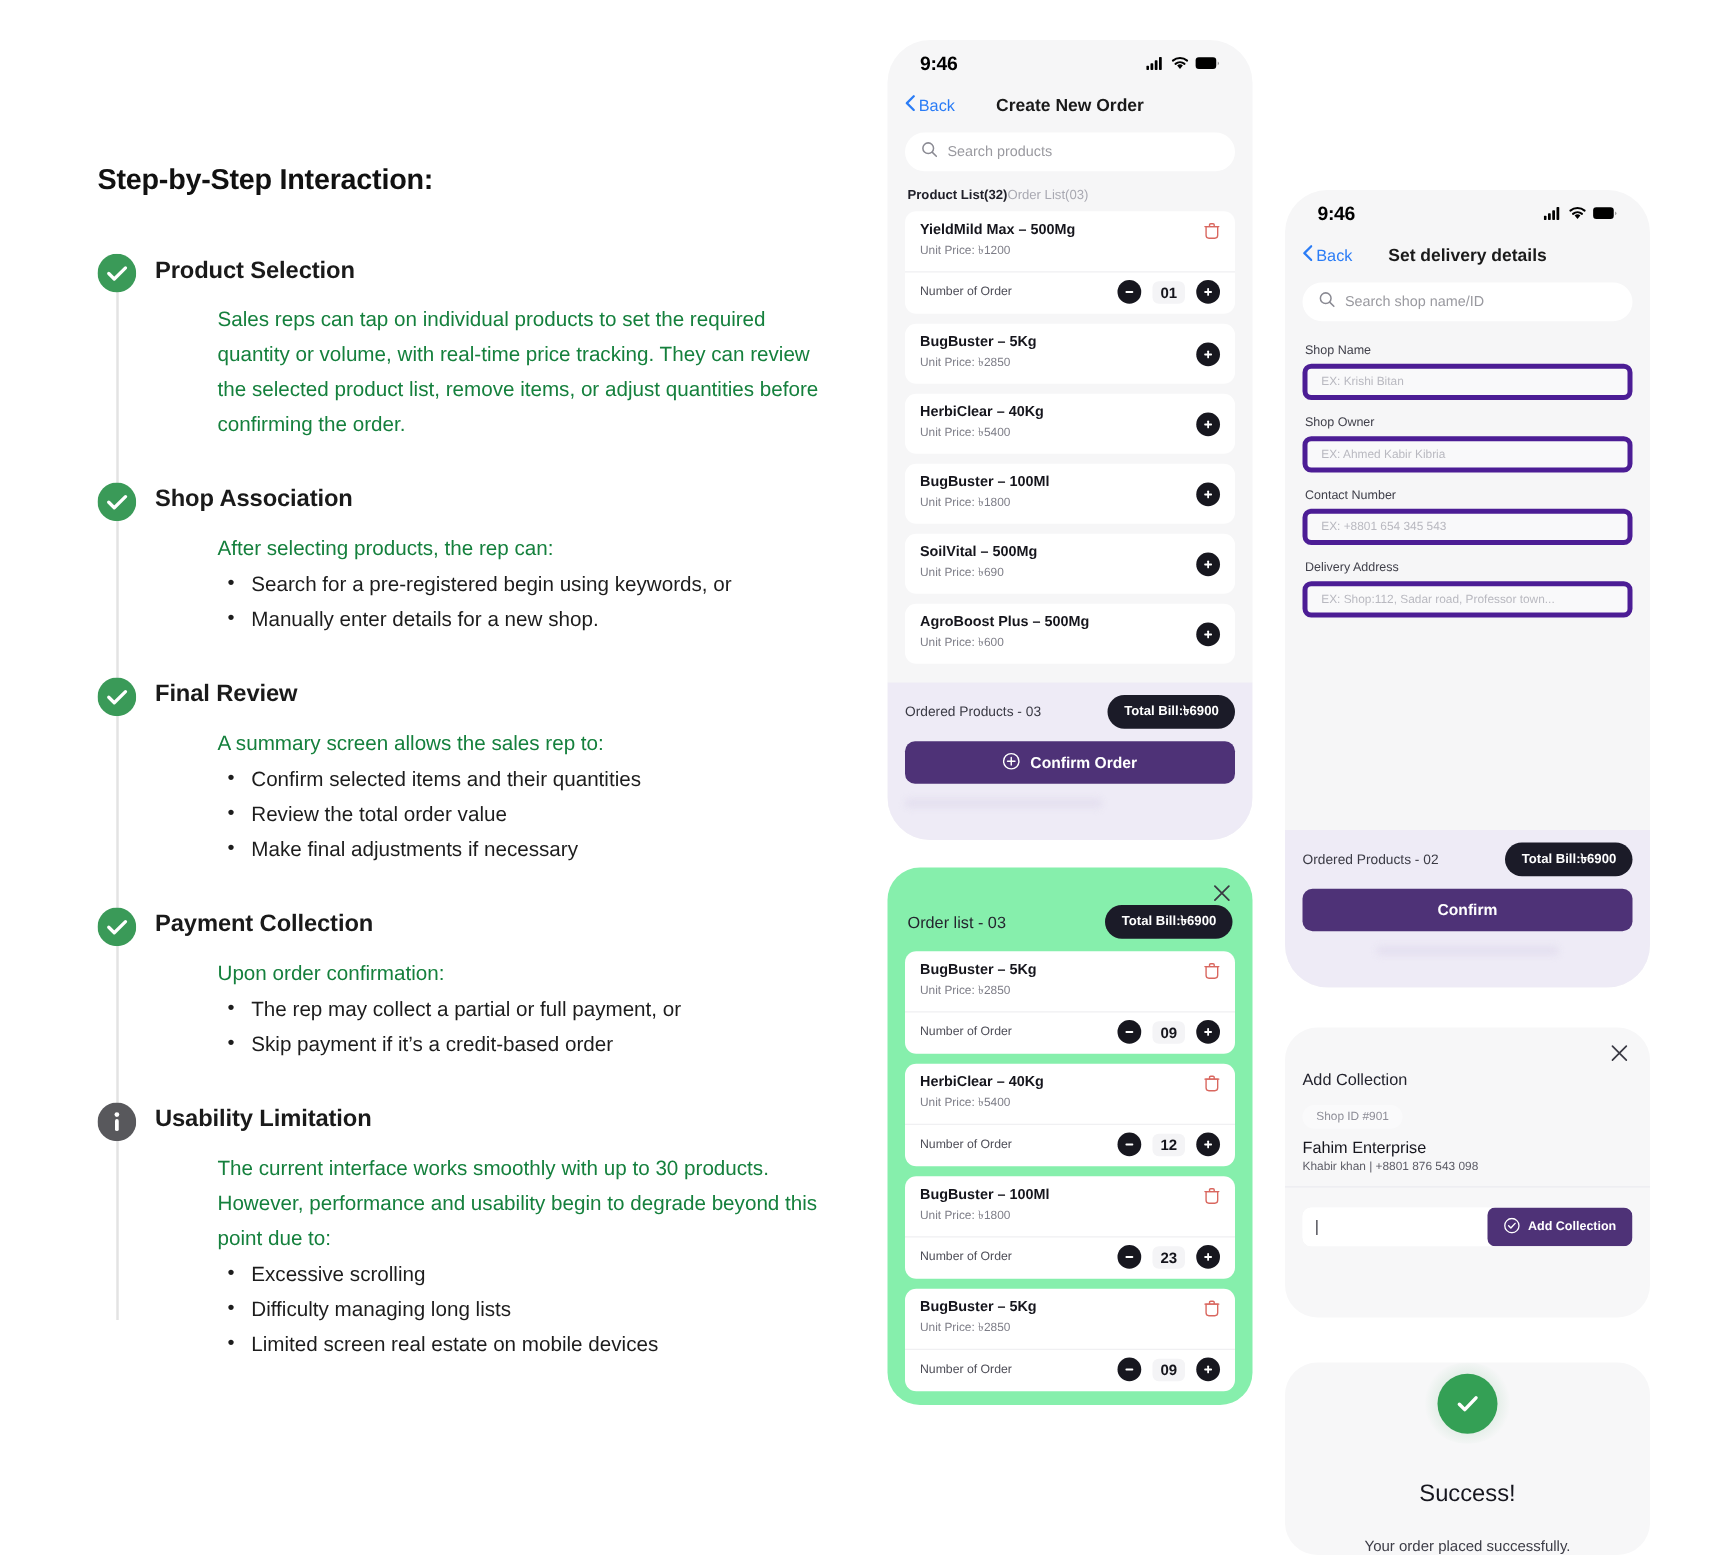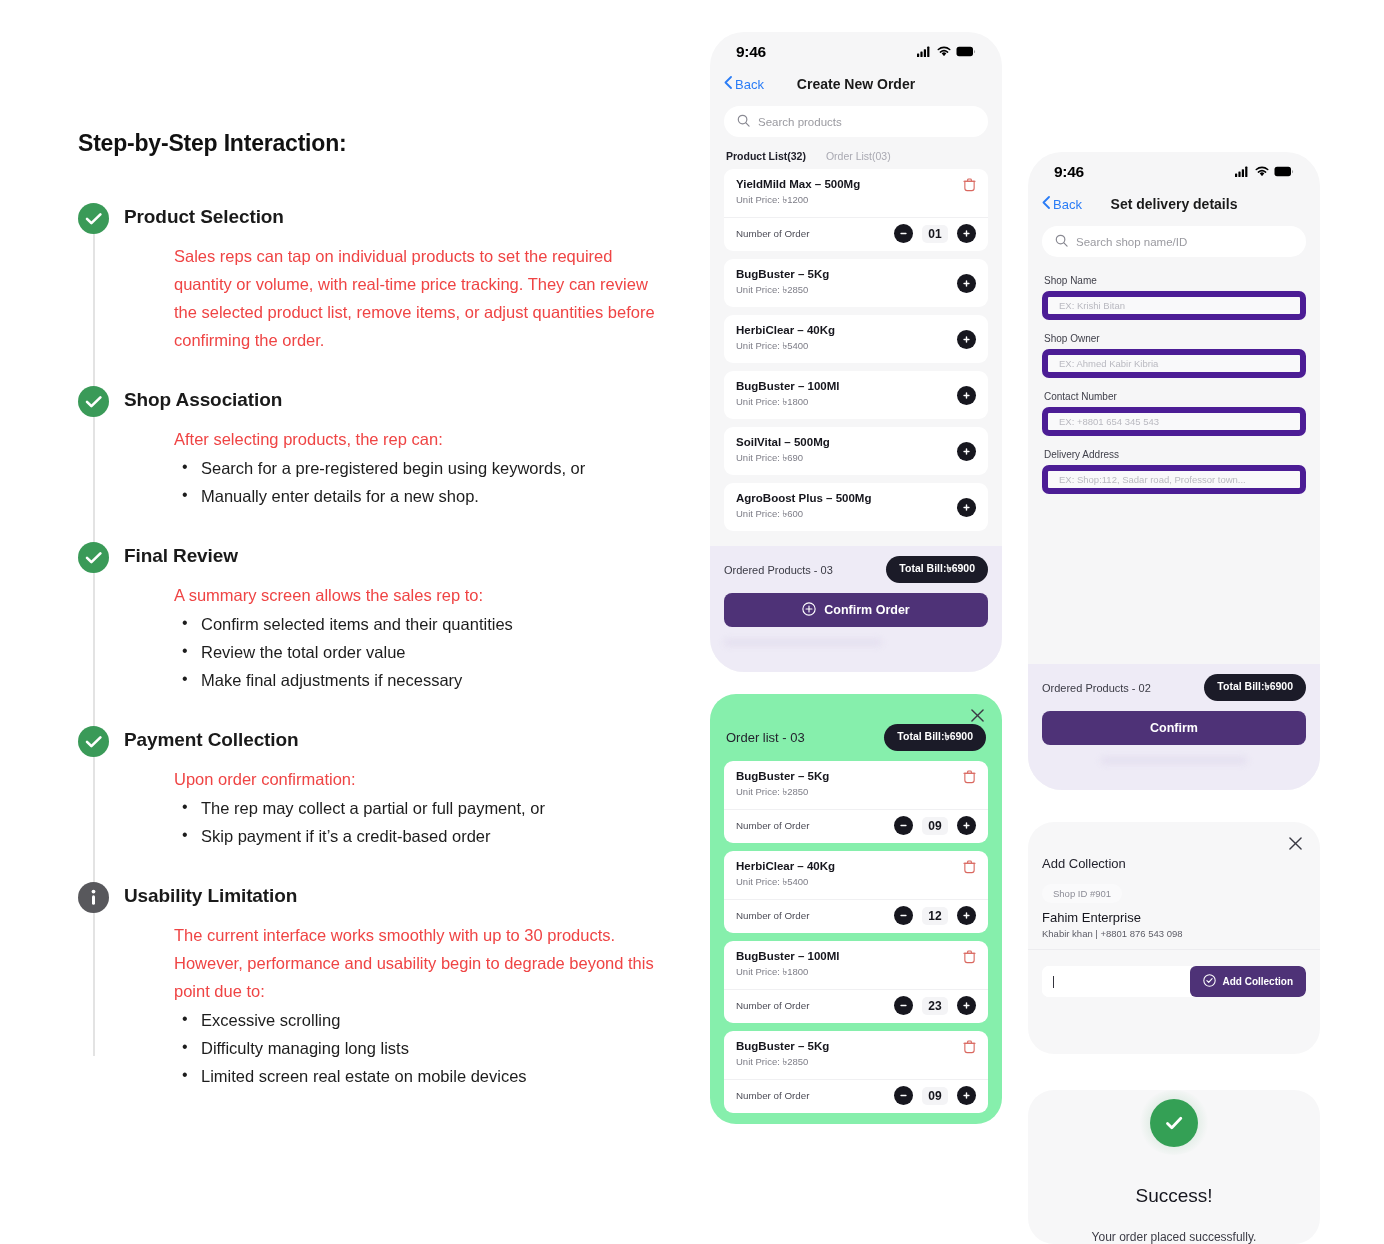--- a/index.html
+++ b/index.html
@@ -30,21 +30,21 @@
     display: flex; align-items: center; justify-content: center;
   }
   .marker svg { display: block; }
   .step-title {
     font-size: 19px; font-weight: bold; color: #1a1a1a;
     line-height: 31px; margin-bottom: 10px; letter-spacing: -0.1px;
   }
   .step-body { padding-left: 50px; margin-top: 2px; }
   .step .step-body { padding-left: 50px; }
   .para {
-    font-size: 16.5px; color: #ef4444; line-height: 28px;
+    font-size: 16.5px; color: #15803d; line-height: 28px;
     margin-bottom: 0px;
   }
   .bullets { list-style: none; margin-top: 1px; }
   .bullets li {
     font-size: 16.5px; color: #1d1d1d; line-height: 28px;
     padding-left: 27px; position: relative;
   }
   .bullets li::before {
     content: "•"; position: absolute; left: 8px; top: -1px;
     font-size: 16px; color: #1d1d1d;
@@ -75,21 +75,21 @@
     font-size: 14px; font-weight: bold; color: #1a1a1a; pointer-events: none;
   }
 
   .searchbar {
     margin: 2px 14px 0 14px; height: 31px; background: #fff;
     border-radius: 16px; display: flex; align-items: center;
     gap: 8px; padding: 0 13px;
   }
   .search-ph { font-size: 11.5px; color: #9a9aa0; }
 
-  .tabs { display: flex; gap: 20px; padding: 13px 16px 7px 16px; }
+  .tabs { display: flex; padding: 13px 16px 7px 16px; }
   .tab { font-size: 10.5px; font-weight: bold; color: #20202a; }
   .tab.inactive { color: #a9a9b2; font-weight: normal; }
 
   .plist { padding: 0 14px; display: flex; flex-direction: column; gap: 8px; }
   .pcard { background: #fff; border-radius: 9px; overflow: hidden; }
   .pcard-top {
     display: flex; align-items: flex-start; justify-content: space-between;
     padding: 9px 12px 9px 12px;
   }
   .pname { font-size: 11.5px; font-weight: bold; color: #15151c; margin-bottom: 3px; }
@@ -136,21 +136,21 @@
   .sheet-x { position: absolute; right: 18px; top: 14px; }
   .sheet-head {
     display: flex; align-items: center; justify-content: space-between;
     padding: 30px 16px 10px 16px;
   }
   .sheet-title { font-size: 13px; font-weight: 500; color: #24242e; }
 
   
   .flabel { font-size: 10px; color: #41414b; margin: 0 0 5px 2px; }
   .field {
-    height: 29px; border: 6px solid #4c1d95; background: #f9f9fa;
+    height: 29px; border: 4px solid #4c1d95; background: #f9f9fa;
     border-radius: 7px; display: flex; align-items: center; padding: 0 11px;
     font-size: 9.5px; color: #b9b9c0;
   }
   .fgroup { margin-bottom: 13px; padding: 0 14px; }
 
   .shopid {
     display: inline-block; background: #fafafb; border-radius: 12px;
     font-size: 9.5px; color: #8d8d97; padding: 4px 11px; margin-bottom: 7px;
   }
   .shopname { font-size: 13px; color: #16161e; margin-bottom: 3px; }

